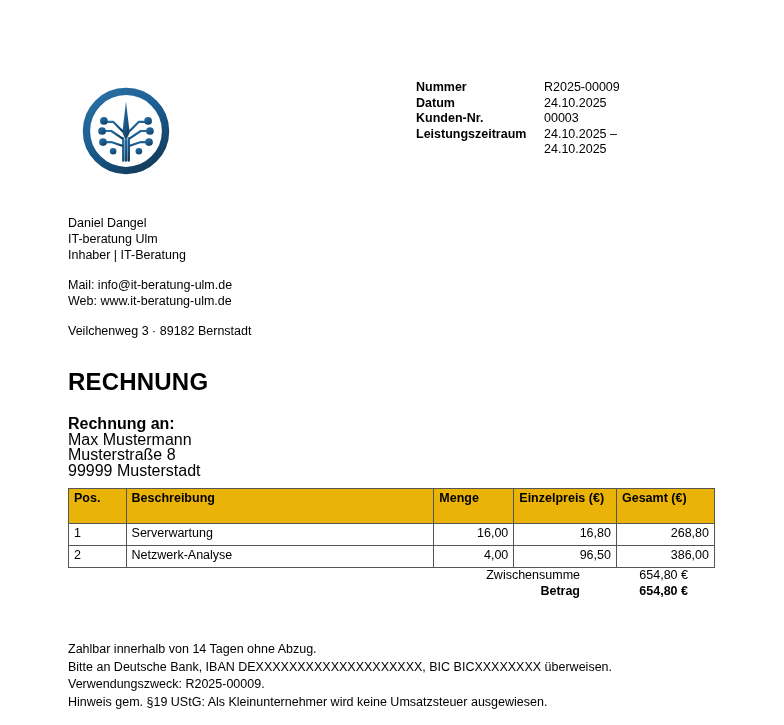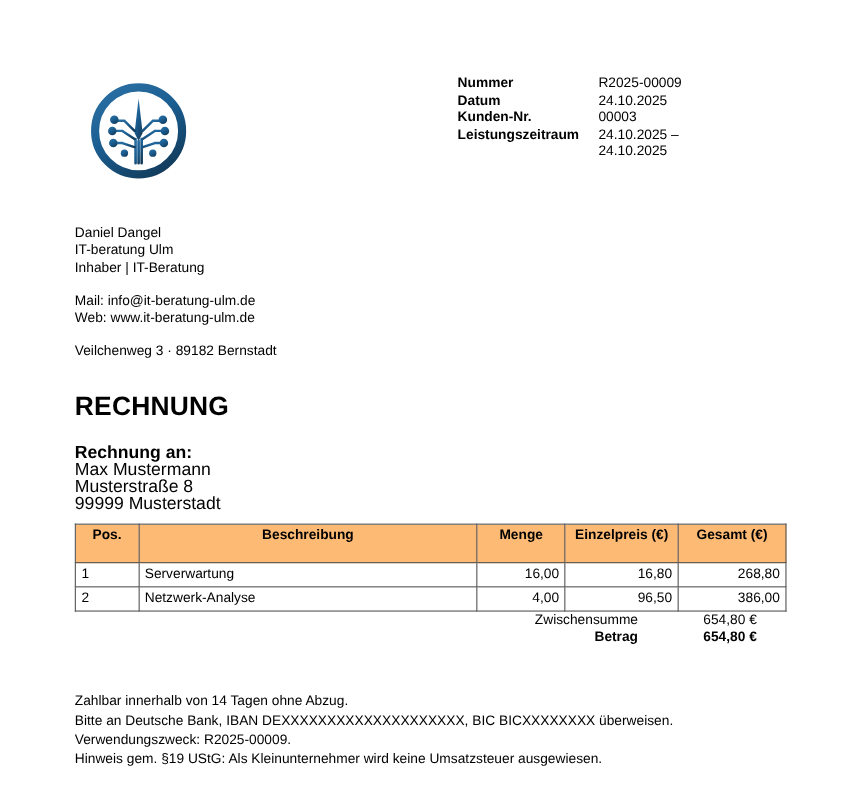--- a/index.html
+++ b/index.html
@@ -12,21 +12,21 @@
     height: 725px;
     font-family: "Liberation Sans", sans-serif;
     color: #000000;
     position: relative;
     overflow: hidden;
   }
 
   .page {
     position: absolute;
     left: 0;
-    top: 0;
+    top: 12px;
     width: 784px;
     height: 712px;
   }
 
   
   .logo {
     position: absolute;
     left: 80px;
     top: 73px;
     width: 92px;
@@ -97,23 +97,23 @@
     border: 1.6px solid #000000;
   }
   .items th,
   .items td {
     border: 0.9px solid #555555;
     padding: 2px 5px;
     vertical-align: top;
     font-weight: normal;
   }
   .items thead th {
-    background: #fdba74;
+    background: #eab308;
     font-weight: bold;
-    text-align: center;
+    text-align: left;
     height: 30px;
   }
   .col-pos    { width: 50px; }
   .col-desc   { width: 333px; }
   .col-qty    { width: 74px; }
   .col-price  { width: 96px; }
   .col-total  { width: 94px; }
   .num { text-align: right; }
   .items tbody td { height: 17px; }
 

